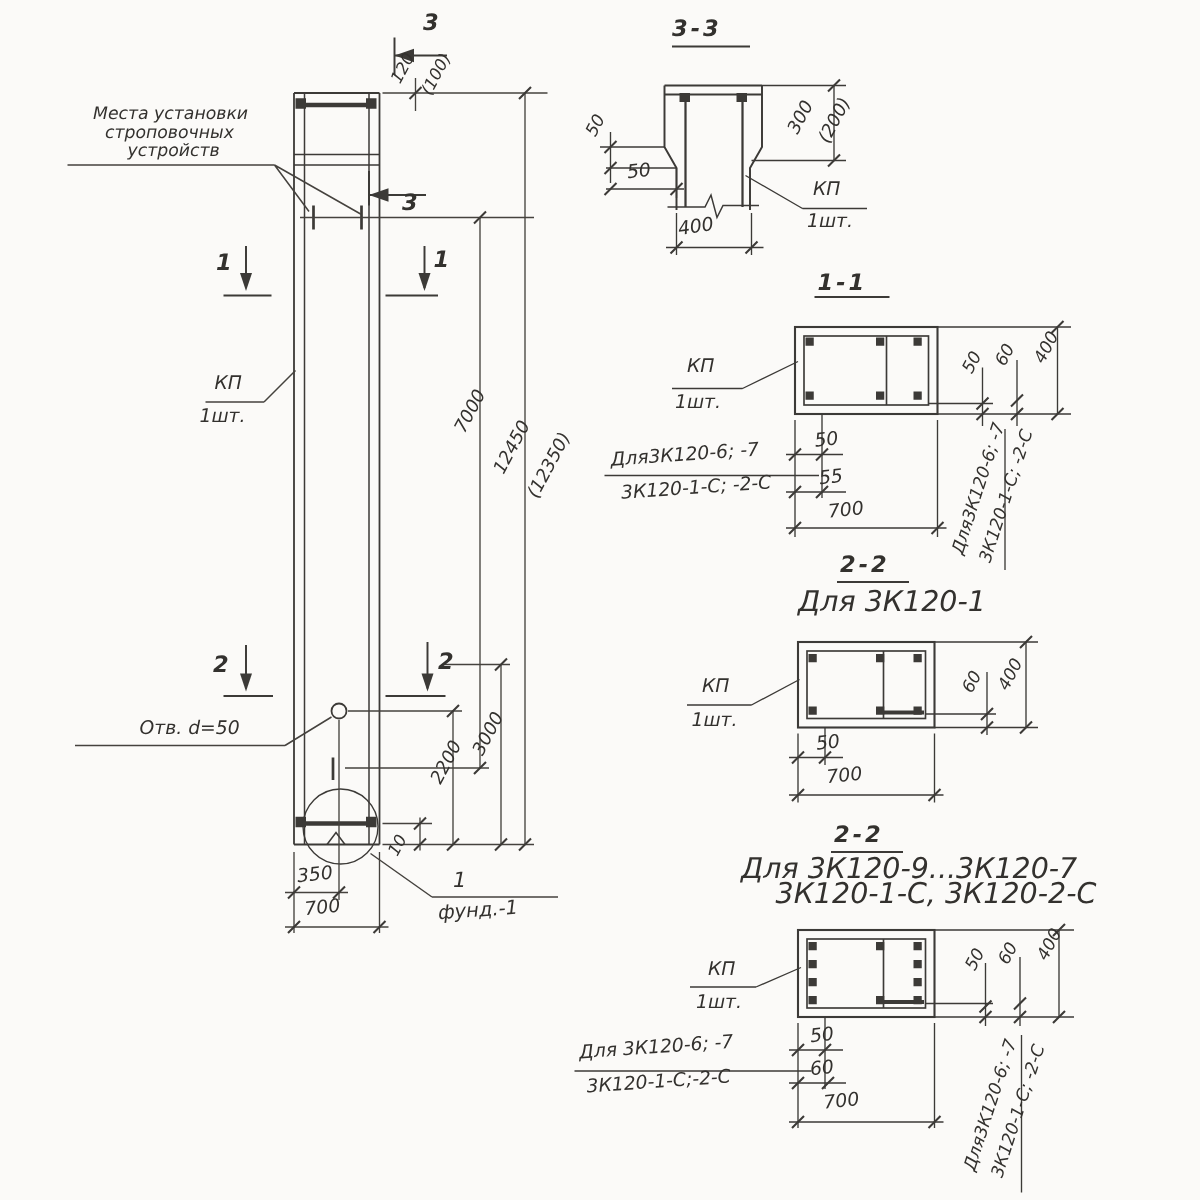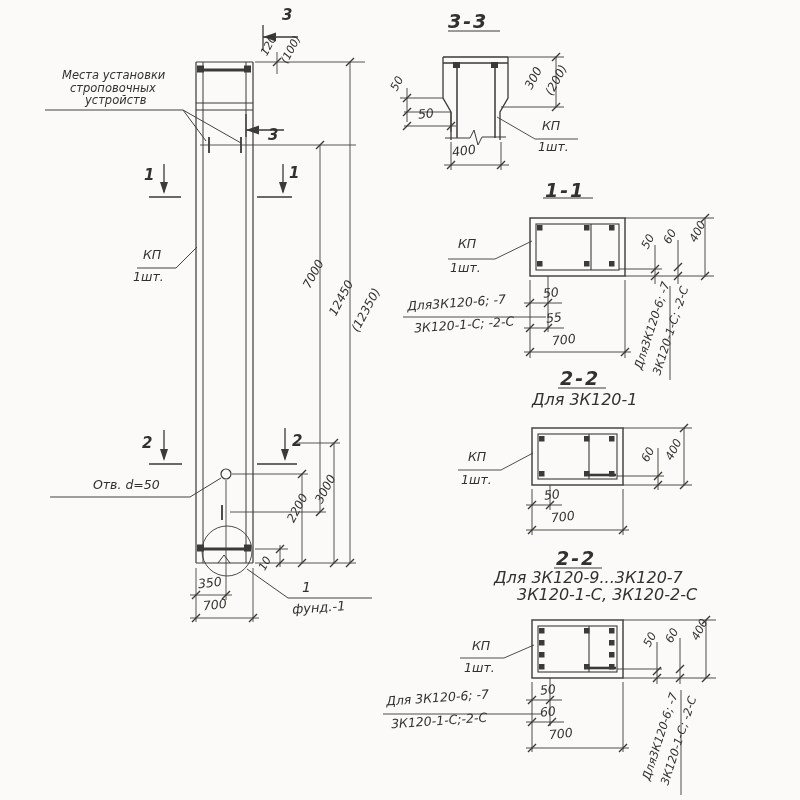--- a/index.html
+++ b/index.html
@@ -11,23 +11,23 @@
   #linework{position:absolute;left:0;top:0;}
   .t{
     position:absolute;white-space:nowrap;color:#33312e;
     font-style:italic;line-height:1;transform-origin:center center;
   }
   .fs11{font-size:11px;}
   .fs115{font-size:11.5px;}
   .fs12{font-size:12px;}
   .fs125{font-size:12.5px;}
   .fs13{font-size:13px;}
-  .fs135{font-size:16px;font-style:italic;}
+  .fs135{font-size:19px;font-style:italic;}
   .fs14{font-size:14px;}
-  .title{font-size:19px;letter-spacing:2px;font-weight:bold;}
+  .title{font-size:15px;letter-spacing:2px;font-weight:bold;}
   .mark{font-size:15px;font-weight:bold;}
   .r62{transform:rotate(-62deg);}
   .r72{transform:rotate(-72deg);}
   .r6{transform:rotate(-6deg);}
   .r8{transform:rotate(-8deg);}
   .r4{transform:rotate(-4deg);}
 </style>
 </head>
 <body>
 

